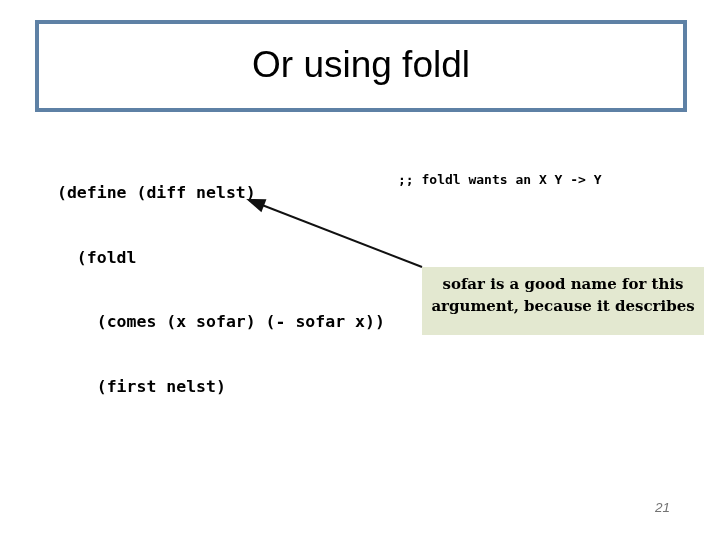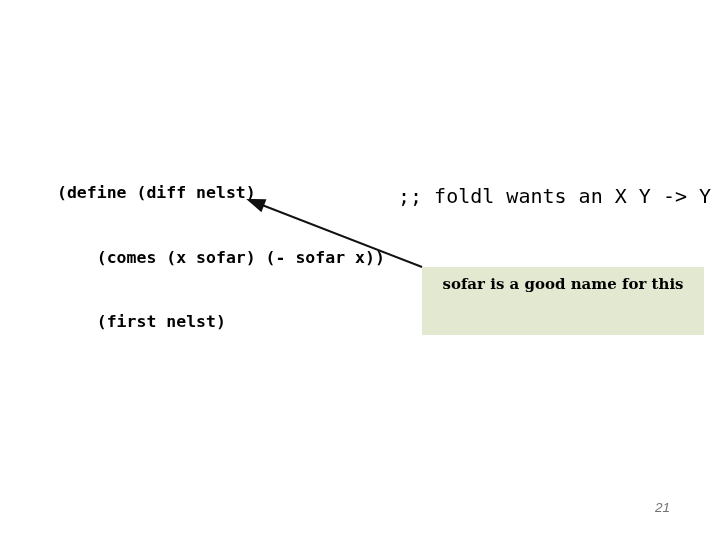--- a/index.html
+++ b/index.html
@@ -50,26 +50,25 @@
     font-size: 16.5px;
     line-height: 21.5px;
     color: #000000;
     white-space: pre;
   }
   .code-comment {
     position: absolute;
     left: 398px;
     top: 169px;
     font-family: "DejaVu Sans Mono", monospace;
-    font-weight: 400;
-    font-size: 20px;
+    font-weight: 700;
+    font-size: 13px;
     line-height: 21.5px;
     color: #000000;
     white-space: pre;
-    margin-top: 17px;
   }
   .arrow-svg {
     position: absolute;
     left: 230px;
     top: 188px;
     width: 200px;
     height: 85px;
   }
   .callout-box {
     position: absolute;
@@ -98,37 +97,42 @@
     font-size: 13.5px;
     color: #737373;
     font-style: italic;
   }
 </style>
 </head>
 <body>
 
 <div class="slide">
 
+  <div class="title-box">
+    <div class="title-text">Or using foldl</div>
+  </div>
 
   <div class="code-block">
     <div>(define (diff nelst)</div>
+    <div>  (foldl</div>
     <div>    (comes (x sofar) (- sofar x))</div>
     <div>    (first nelst)</div>
   </div>
 
   <div class="code-comment">;; foldl wants an X Y -&gt; Y</div>
 
   <svg class="arrow-svg" viewBox="0 0 200 85" xmlns="http://www.w3.org/2000/svg">
     <defs>
       <marker id="arrowhead" markerWidth="10" markerHeight="8" refX="8.5" refY="4" orient="auto">
         <polygon points="0.5 0.5, 10 4, 0.5 7.5" fill="#111111"></polygon>
       </marker>
     </defs>
     <line x1="192" y1="79" x2="19" y2="12" stroke="#111111" stroke-width="2" marker-end="url(#arrowhead)"></line>
   </svg>
 
   <div class="callout-box">
     <div class="callout-line">sofar is a good name for this</div>
+    <div class="callout-line">argument, because it describes</div>
   </div>
 
   <div class="page-number">21</div>
 
 </div>
 
 </body></html>

